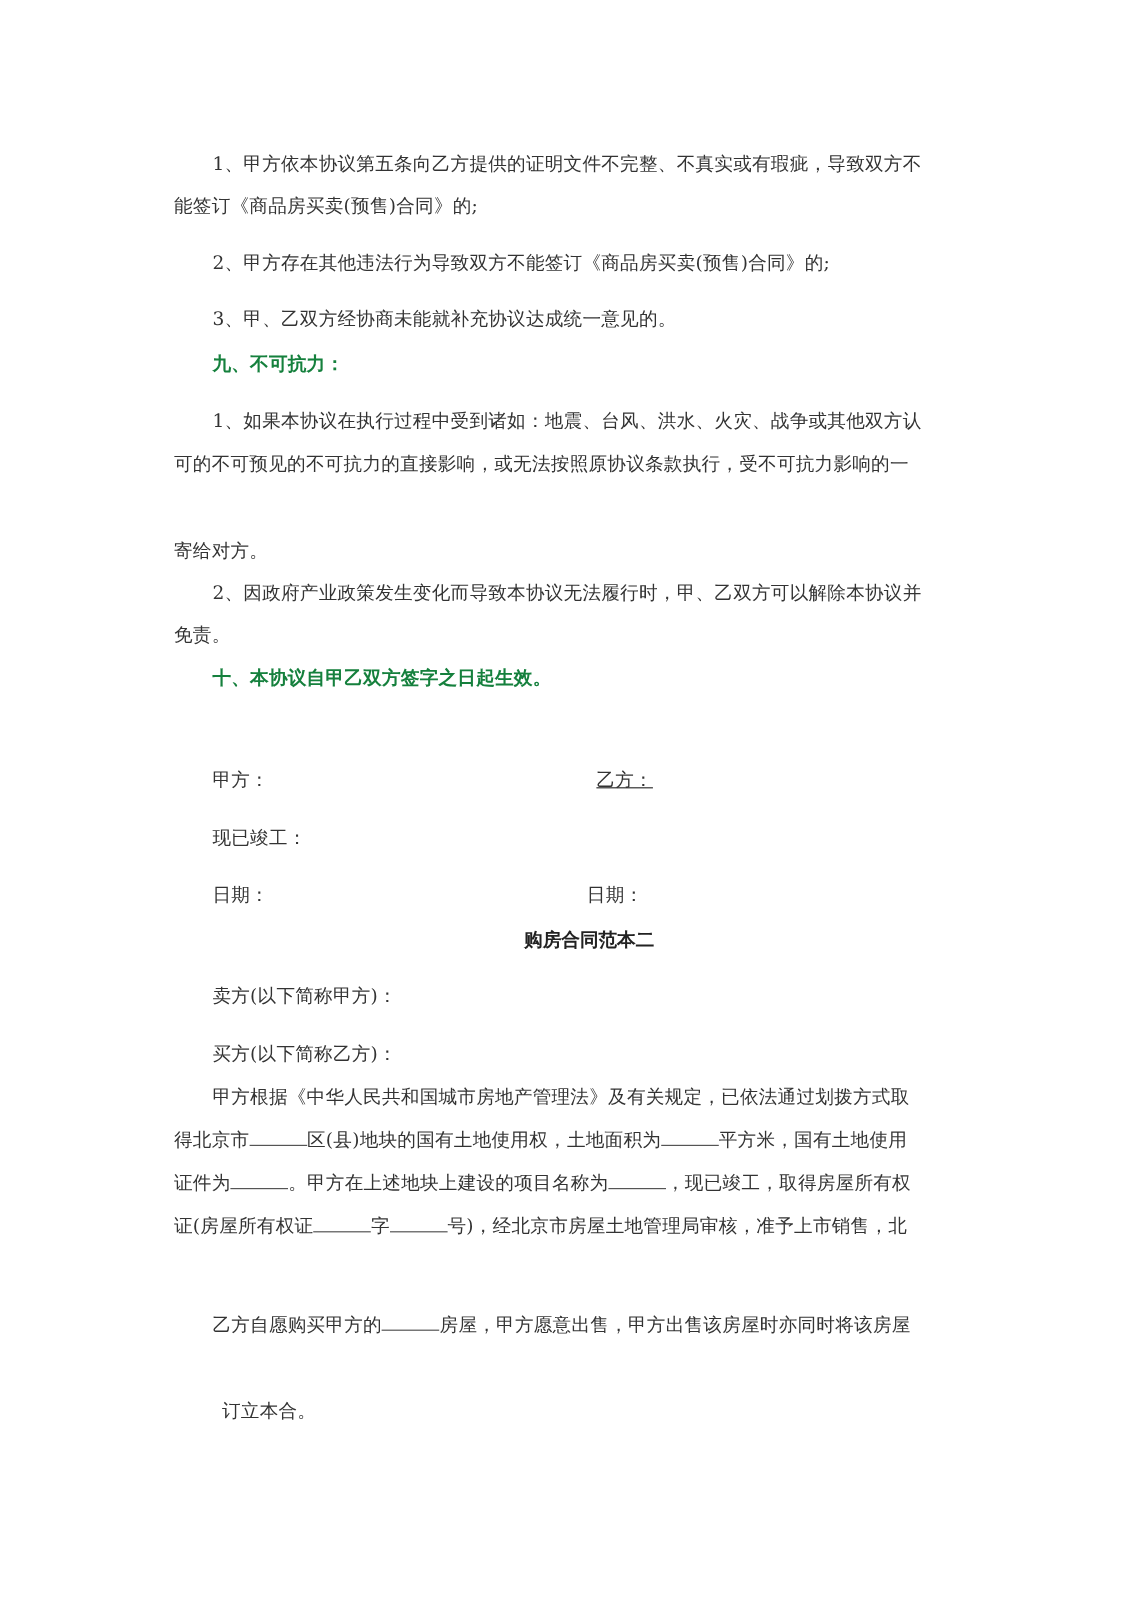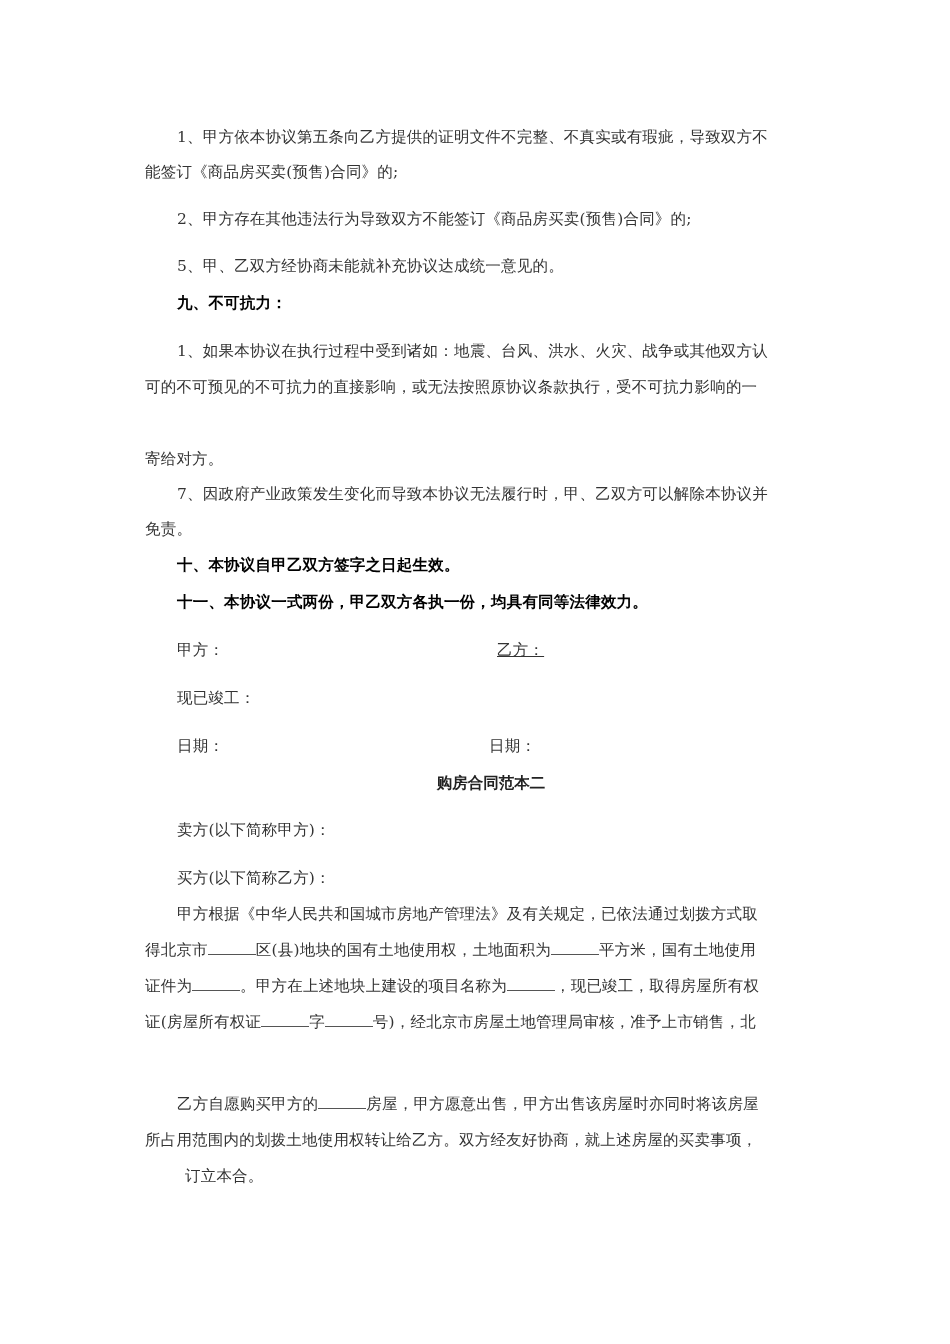--- a/index.html
+++ b/index.html
@@ -29,21 +29,21 @@
       left: 145px;
       font-size: 15.5px;
       line-height: 20px;
       white-space: nowrap;
       letter-spacing: 0.2px;
     }
     .indent { left: 177px; }
     .bold {
       font-family: "DejaVu Sans", "Liberation Sans", sans-serif;
       font-weight: bold;
-      color: #000000;
+      color: #15803d;
     }
     .title {
       position: absolute;
       left: 0;
       width: 982px;
       text-align: center;
       font-family: "DejaVu Sans", "Liberation Sans", sans-serif;
       font-weight: bold;
       font-size: 15.5px;
       color: #222222;
@@ -56,31 +56,30 @@
     }
   </style>
 </head>
 <body>
 
 <div class="page">
 
   <div class="line indent" style="top:127px;">1、甲方依本协议第五条向乙方提供的证明文件不完整、不真实或有瑕疵，导致双方不</div>
   <div class="line" style="top:162px;">能签订《商品房买卖(预售)合同》的;</div>
   <div class="line indent" style="top:209px;">2、甲方存在其他违法行为导致双方不能签订《商品房买卖(预售)合同》的;</div>
-  <div class="line indent" style="top:256px;">5、甲、乙双方经协商未能就补充协议达成统一意见的。</div>
+  <div class="line indent" style="top:256px;">3、甲、乙双方经协商未能就补充协议达成统一意见的。</div>
 
   <div class="line indent bold" style="top:293px;">九、不可抗力：</div>
   <div class="line indent" style="top:341px;">1、如果本协议在执行过程中受到诸如：地震、台风、洪水、火灾、战争或其他双方认</div>
   <div class="line" style="top:377px;">可的不可预见的不可抗力的直接影响，或无法按照原协议条款执行，受不可抗力影响的一</div>
   <div class="line" style="top:449px;">寄给对方。</div>
-  <div class="line indent" style="top:484px;">7、因政府产业政策发生变化而导致本协议无法履行时，甲、乙双方可以解除本协议并</div>
+  <div class="line indent" style="top:484px;">2、因政府产业政策发生变化而导致本协议无法履行时，甲、乙双方可以解除本协议并</div>
   <div class="line" style="top:519px;">免责。</div>
 
   <div class="line indent bold" style="top:555px;">十、本协议自甲乙双方签字之日起生效。</div>
-  <div class="line indent bold" style="top:592px;">十一、本协议一式两份，甲乙双方各执一份，均具有同等法律效力。</div>
 
   <div class="line indent" style="top:640px;">甲方：</div>
   <div class="line" style="top:640px; left:497px;text-decoration:underline;">乙方：</div>
   <div class="line indent" style="top:688px;">现已竣工：</div>
   <div class="line indent" style="top:736px;">日期：</div>
   <div class="line" style="top:736px; left:489px;">日期：</div>
 
   <div class="title" style="top:773px;">购房合同范本二</div>
 
   <div class="line indent" style="top:820px;">卖方(以下简称甲方)：</div>
@@ -93,16 +92,15 @@
   <div class="line" style="top:976px;">
     <span>证件为</span><span class="blank" style="width:48px;"></span><span>。甲方在上述地块上建设的项目名称为</span><span class="blank" style="width:48px;"></span><span>，现已竣工，取得房屋所有权</span>
   </div>
   <div class="line" style="top:1012px;">
     <span>证(房屋所有权证</span><span class="blank" style="width:48px;"></span><span>字</span><span class="blank" style="width:48px;"></span><span>号)，经北京市房屋土地管理局审核，准予上市销售，北</span>
   </div>
 
   <div class="line indent" style="top:1094px;">
     <span>乙方自愿购买甲方的</span><span class="blank" style="width:48px;"></span><span>房屋，甲方愿意出售，甲方出售该房屋时亦同时将该房屋</span>
   </div>
-  <div class="line" style="top:1130px;">所占用范围内的划拨土地使用权转让给乙方。双方经友好协商，就上述房屋的买卖事项，</div>
   <div class="line" style="top:1166px;margin-left:40px;">订立本合。</div>
 
 </div>
 
 </body></html>

